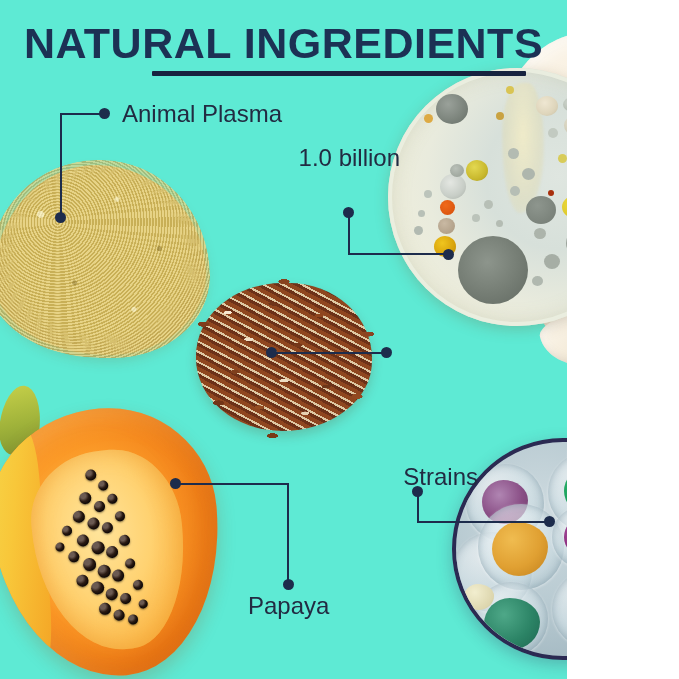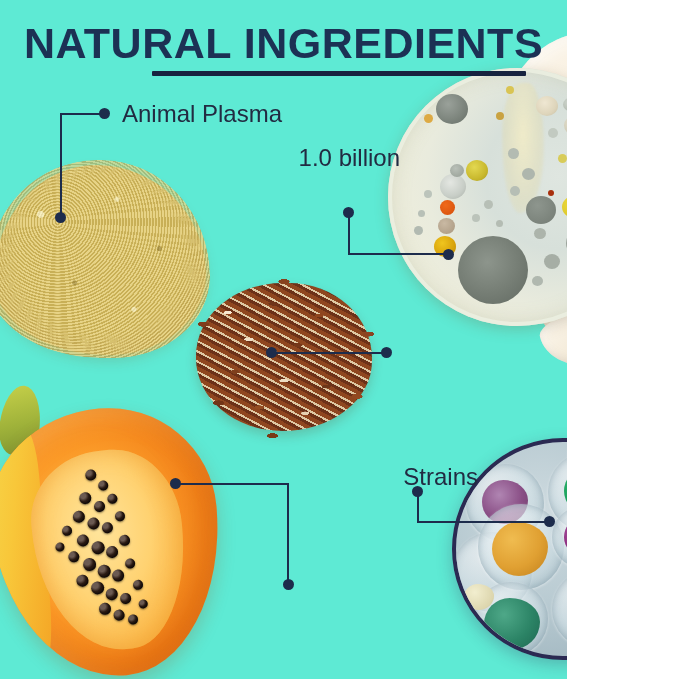--- a/index.html
+++ b/index.html
@@ -424,14 +424,15 @@
   <div class="label two-line" style="left:310px; top:452px; width:168px;margin-top:11px;">Strains</div>
   <div class="dot" style="left:412px; top:486px;"></div>
   <div class="leader v" style="left:417px; top:491px; height:31px;"></div>
   <div class="leader h" style="left:417px; top:521px; width:135px;"></div>
   <div class="dot" style="left:544px; top:516px;"></div>
 
   <div class="dot" style="left:170px; top:478px;"></div>
   <div class="leader h" style="left:175px; top:483px; width:114px;"></div>
   <div class="leader v" style="left:287px; top:483px; height:100px;"></div>
   <div class="dot" style="left:283px; top:579px;"></div>
+  <div class="label" style="left:248px; top:592px;">Papaya</div>
 
 </div>
 
 </body></html>

